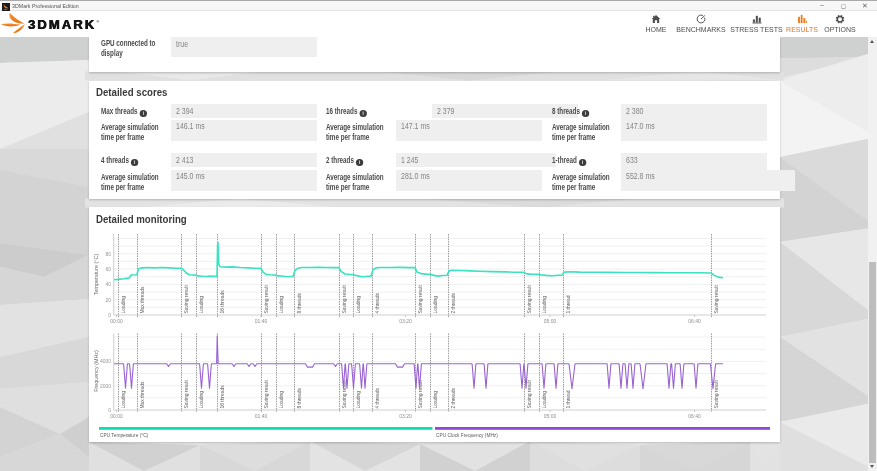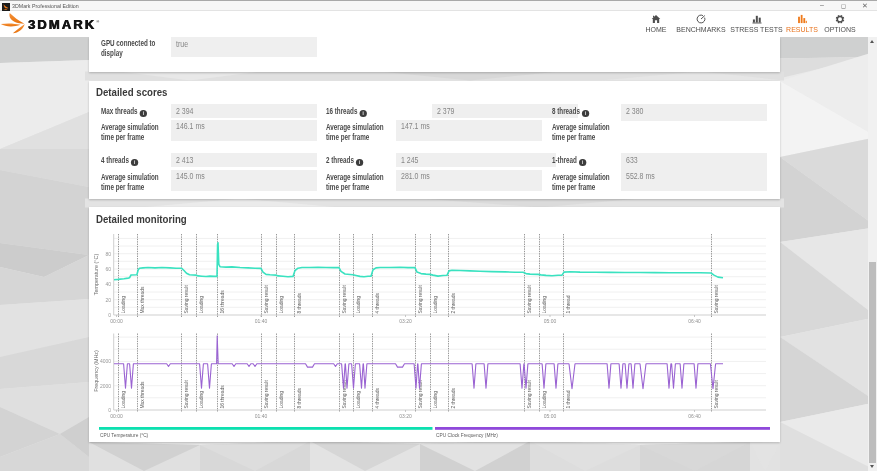--- a/index.html
+++ b/index.html
@@ -100,20 +100,23 @@
       </div>
 <div class="lbl" style="left:12.0px;top:41.5px;">Average simulation<br>time per frame</div>
       <div class="vbox" style="left:81.7px;top:39.3px;width:146px;height:21.5px;">
         <span>146.1 ms</span>
       </div>
 <div class="lbl" style="left:237.3px;top:41.5px;">Average simulation<br>time per frame</div>
       <div class="vbox" style="left:307.0px;top:39.3px;width:146px;height:21.5px;text-align:right;">
         <span>147.1 ms</span>
       </div>
 <div class="lbl" style="left:462.6px;top:41.5px;">Average simulation<br>time per frame</div>
+      <div class="vbox" style="left:532.3px;top:39.3px;width:146px;height:21.5px;">
+        <span>147.0 ms</span>
+      </div>
 <div class="lbl" style="left:12.0px;top:74.7px;">4 threads<span class="inf">i</span></div>
       <div class="vbox" style="left:81.7px;top:72.5px;width:146px;height:13.5px;padding-left:32px;">
         <span>2 413</span>
       </div>
 <div class="lbl" style="left:237.3px;top:74.7px;">2 threads<span class="inf">i</span></div>
       <div class="vbox" style="left:307.0px;top:72.5px;width:160px;height:13.5px;">
         <span>1 245</span>
       </div>
 <div class="lbl" style="left:462.6px;top:74.7px;">1-thread<span class="inf">i</span></div>
       <div class="vbox" style="left:532.3px;top:72.5px;width:146px;height:28px;">
@@ -121,21 +124,21 @@
       </div>
 <div class="lbl" style="left:12.0px;top:91.5px;">Average simulation<br>time per frame</div>
       <div class="vbox" style="left:81.7px;top:89.3px;width:146px;height:21.5px;text-align:center;">
         <span>145.0 ms</span>
       </div>
 <div class="lbl" style="left:237.3px;top:91.5px;">Average simulation<br>time per frame</div>
       <div class="vbox" style="left:307.0px;top:89.3px;width:146px;height:21.5px;">
         <span>281.0 ms</span>
       </div>
 <div class="lbl" style="left:462.6px;top:91.5px;">Average simulation<br>time per frame</div>
-      <div class="vbox" style="left:532.3px;top:89.3px;width:146px;height:21.5px;text-decoration:underline;">
+      <div class="vbox" style="left:532.3px;top:89.3px;width:174px;height:21.5px;text-decoration:underline;">
         <span>552.8 ms</span>
       </div>
 </div>
 <div class="panel" style="left:89px; top:170px; width:691px; height:235px;">
   <div class="ptitle" style="top:6px;">Detailed monitoring</div>
   <svg width="691" height="235" style="position:absolute;left:0;top:0">
   <line x1="24.7" y1="100.3" x2="677" y2="100.3" stroke="#f0f0f0" stroke-width="1"></line>
 <line x1="24.7" y1="92.7" x2="677" y2="92.7" stroke="#f0f0f0" stroke-width="1"></line>
 <line x1="24.7" y1="85.0" x2="677" y2="85.0" stroke="#f0f0f0" stroke-width="1"></line>
 <line x1="24.7" y1="77.3" x2="677" y2="77.3" stroke="#f0f0f0" stroke-width="1"></line>

